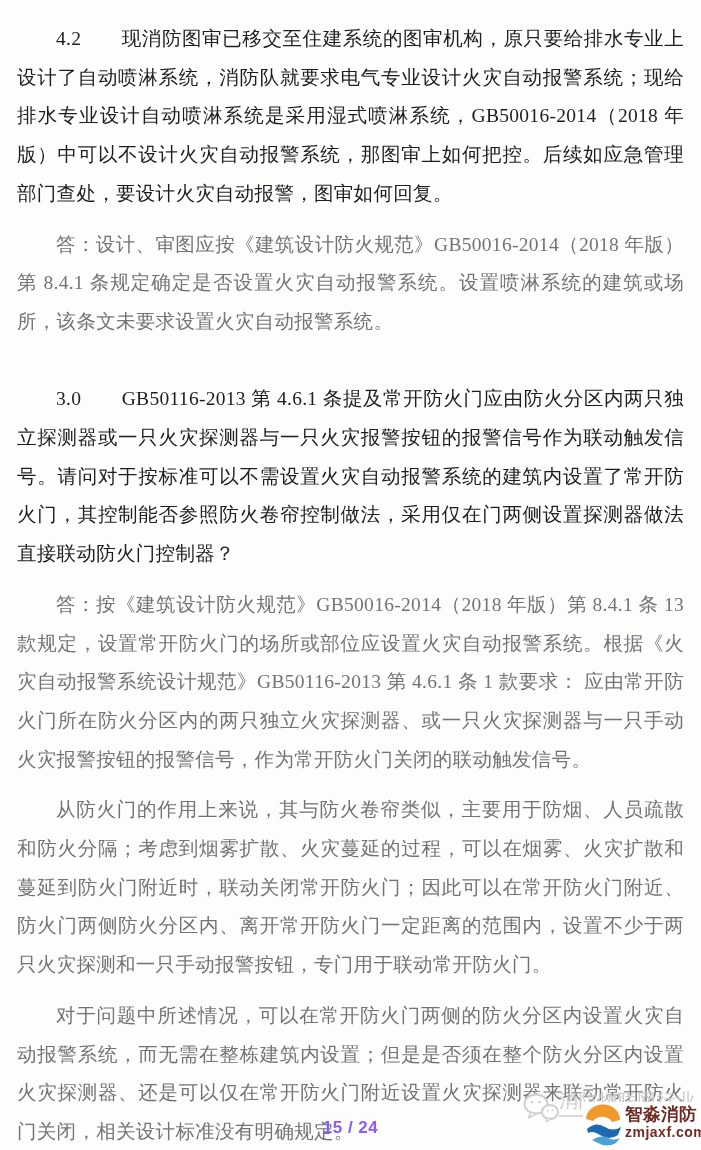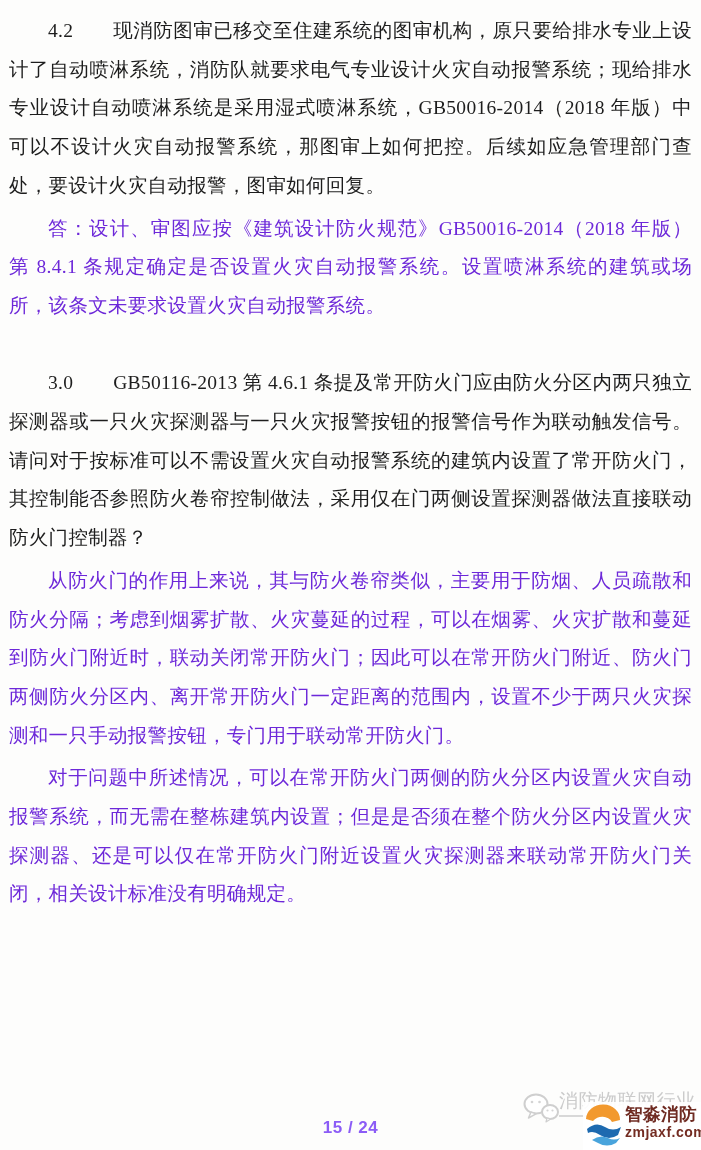--- a/index.html
+++ b/index.html
@@ -11,29 +11,29 @@
     font-family: "Liberation Serif", "DejaVu Serif", serif;
   }
   .page {
     position: absolute; inset: 0;
   }
   .content {
     position: absolute;
     top: 8px; left: 5px; right: 5px;
   }
   .para {
-    margin: 4px;
+    margin: 12px;
     font-size: 19.5px;
     line-height: 38.7px;
     color: #1d1d1d;
     text-align: justify;
     text-indent: 2em;
     letter-spacing: 0.3px;
   }
-  .para.answer { color: #6d28d9; }
+  .para.answer { color: #737373; }
   .section-gap { margin-top: 38.7px; }
   .footer {
     position: absolute;
     left: 0; right: 0; bottom: 12px;
     text-align: center;
     font-family: "Liberation Sans", "DejaVu Sans", sans-serif;
     font-size: 17px;
     font-weight: bold;
     color: #8b5cf6;
     letter-spacing: 0.5px;
@@ -91,20 +91,21 @@
 </style>
 </head>
 <body>
 
 <div class="page">
 
   <div class="content">
     <p class="para question">4.2　　现消防图审已移交至住建系统的图审机构，原只要给排水专业上设计了自动喷淋系统，消防队就要求电气专业设计火灾自动报警系统；现给排水专业设计自动喷淋系统是采用湿式喷淋系统，GB50016-2014（2018 年版）中可以不设计火灾自动报警系统，那图审上如何把控。后续如应急管理部门查处，要设计火灾自动报警，图审如何回复。</p>
     <p class="para answer">答：设计、审图应按《建筑设计防火规范》GB50016-2014（2018 年版）第 8.4.1 条规定确定是否设置火灾自动报警系统。设置喷淋系统的建筑或场所，该条文未要求设置火灾自动报警系统。</p>
     <p class="para question section-gap">3.0　　GB50116-2013 第 4.6.1 条提及常开防火门应由防火分区内两只独立探测器或一只火灾探测器与一只火灾报警按钮的报警信号作为联动触发信号。请问对于按标准可以不需设置火灾自动报警系统的建筑内设置了常开防火门，其控制能否参照防火卷帘控制做法，采用仅在门两侧设置探测器做法直接联动防火门控制器？</p>
+    <p class="para answer">答：按《建筑设计防火规范》GB50016-2014（2018 年版）第 8.4.1 条 13 款规定，设置常开防火门的场所或部位应设置火灾自动报警系统。根据《火灾自动报警系统设计规范》GB50116-2013 第 4.6.1 条 1 款要求： 应由常开防火门所在防火分区内的两只独立火灾探测器、或一只火灾探测器与一只手动火灾报警按钮的报警信号，作为常开防火门关闭的联动触发信号。</p>
     <p class="para answer">从防火门的作用上来说，其与防火卷帘类似，主要用于防烟、人员疏散和防火分隔；考虑到烟雾扩散、火灾蔓延的过程，可以在烟雾、火灾扩散和蔓延到防火门附近时，联动关闭常开防火门；因此可以在常开防火门附近、防火门两侧防火分区内、离开常开防火门一定距离的范围内，设置不少于两只火灾探测和一只手动报警按钮，专门用于联动常开防火门。</p>
     <p class="para answer">对于问题中所述情况，可以在常开防火门两侧的防火分区内设置火灾自动报警系统，而无需在整栋建筑内设置；但是是否须在整个防火分区内设置火灾探测器、还是可以仅在常开防火门附近设置火灾探测器来联动常开防火门关闭，相关设计标准没有明确规定。</p>
   </div>
 
   <div class="footer">15 / 24</div>
 
   <div class="watermark">
 
     <span class="wm-wechat">
       <svg width="36" height="32" viewBox="0 0 36 32">

